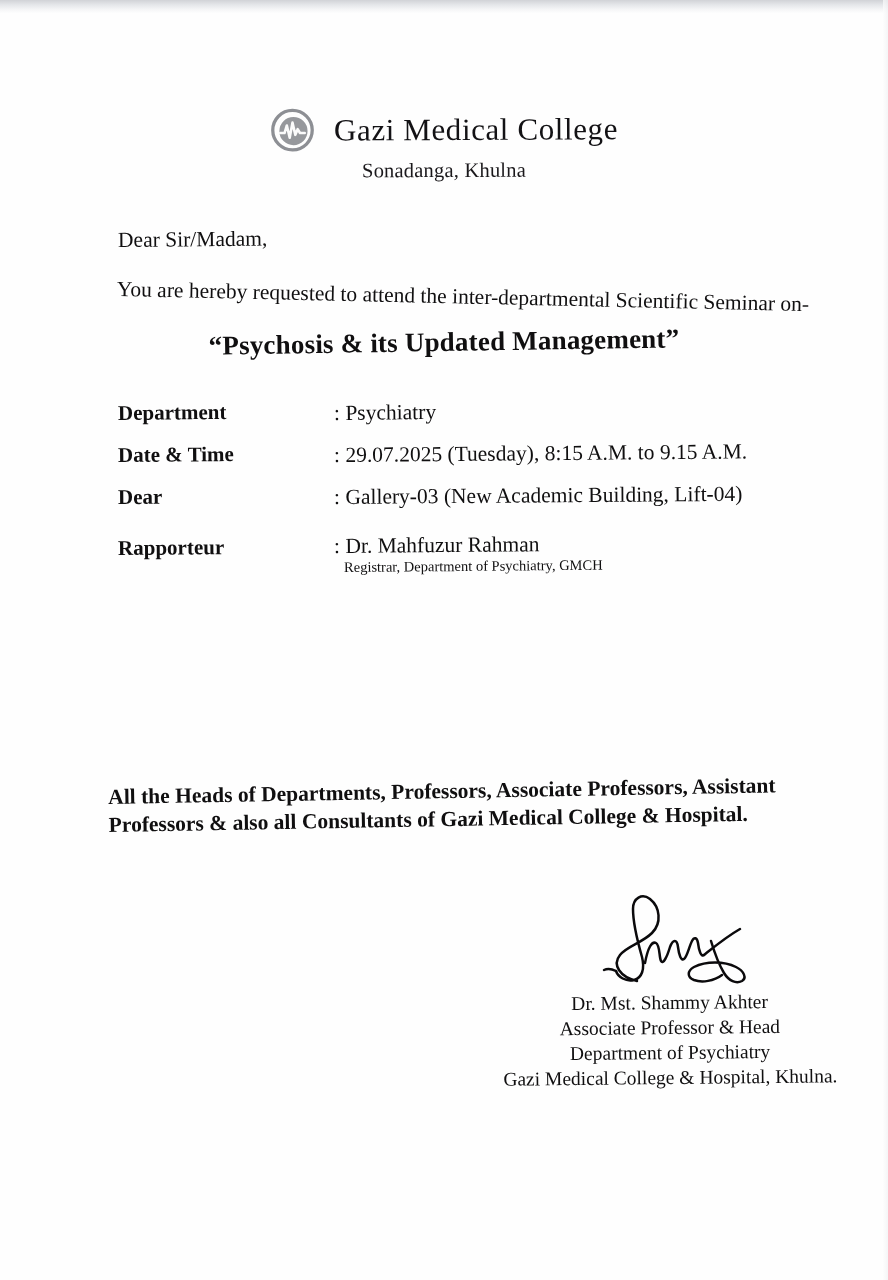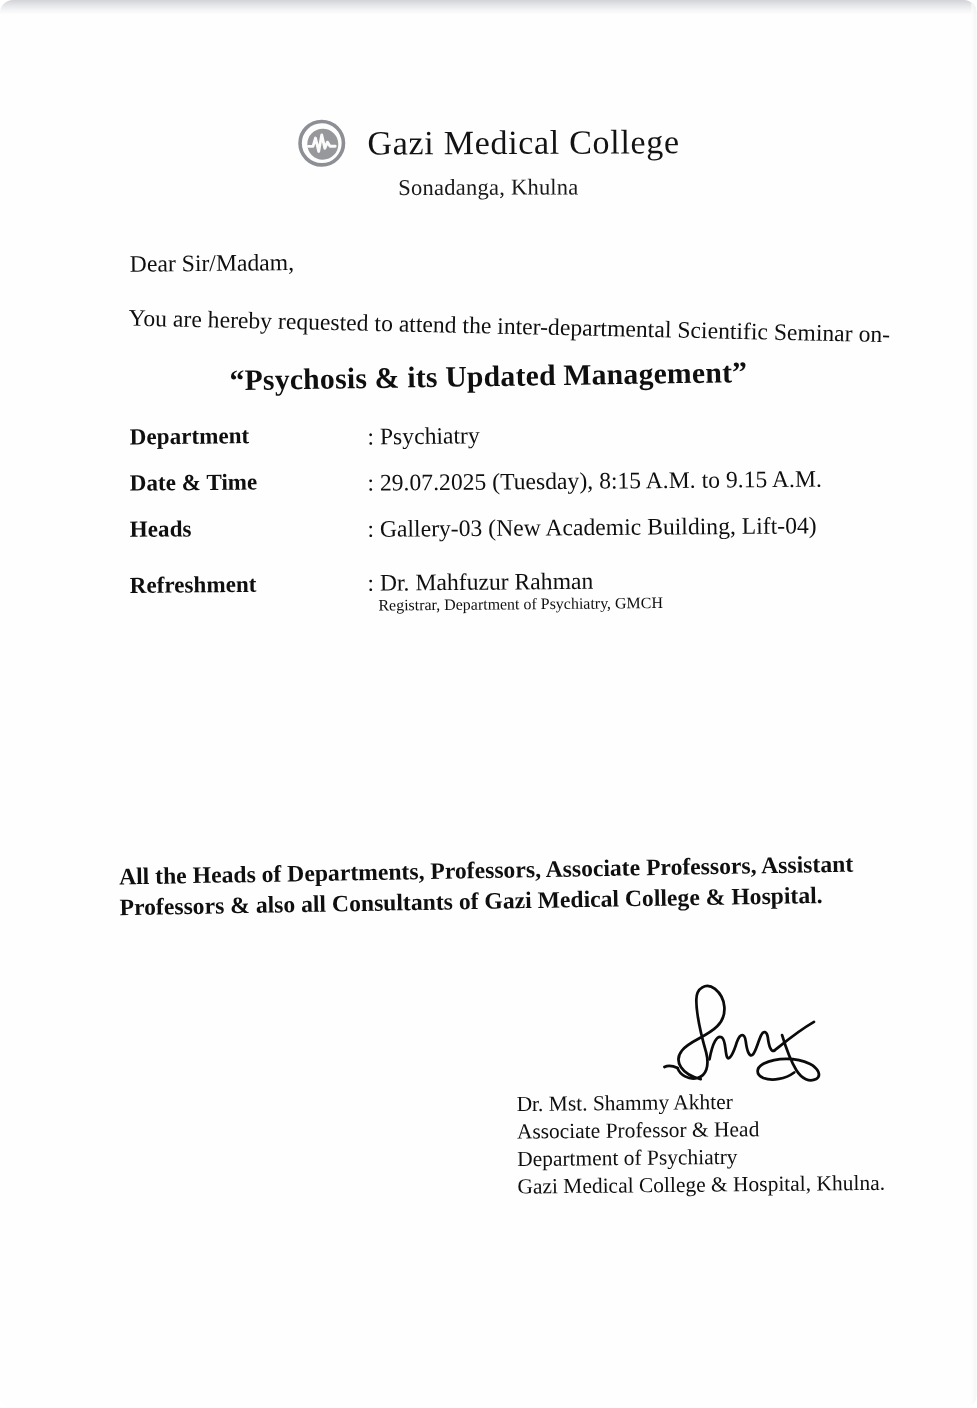--- a/index.html
+++ b/index.html
@@ -9,21 +9,20 @@
     background: #ffffff;
   }
   .page {
     position: relative;
     width: 888px;
     height: 1280px;
     background: #fefefe;
     overflow: hidden;
     font-family: "Liberation Serif", "DejaVu Serif", serif;
     color: #100f10;
-    border-radius: 12px;
   }
   
   .scan-top-edge {
     position: absolute;
     left: 0; top: 0;
     width: 888px; height: 13px;
     background: linear-gradient(to bottom,
         #c9cbd0 0%, #dfe1e5 35%, #f2f3f5 70%, #fdfdfd 100%);
     opacity: .85;
   }
@@ -91,21 +90,21 @@
     text-align: center;
     font-size: 27px;
     font-weight: bold;
     letter-spacing: .2px;
     transform: rotate(-0.9deg);
   }
 
   
   .details {
     position: absolute;
-    left: 0; top: 385px;
+    left: 0; top: 401px;
     width: 744px;
     text-align: right;
   }
   .drow {
     position: relative;
     height: 42px;
   }
   .drow.tall { height: 47px; }
   .dlabel {
     position: absolute;
@@ -146,20 +145,21 @@
     line-height: 1.32;
     transform: rotate(-1deg);
     transform-origin: left top;
   }
 
   
   .signature-block {
     position: absolute;
     left: 470px; top: 885px;
     width: 400px;
+    text-align: center;
   }
   .signature-ink {
     display: block;
     margin: 0 auto;
     width: 160px;
     height: 105px;
   }
   .sig-lines {
     margin-top: 1px;
     font-size: 19.5px;
@@ -202,26 +202,26 @@
       <span class="dlabel r-dept">Department</span>
       <span class="dvalue r-dept">: Psychiatry</span>
     </div>
 
     <div class="drow">
       <span class="dlabel r-date">Date &amp; Time</span>
       <span class="dvalue r-date">: 29.07.2025 (Tuesday),   8:15 A.M. to 9.15 A.M.</span>
     </div>
 
     <div class="drow tall">
-      <span class="dlabel r-venue">Heads</span>
+      <span class="dlabel r-venue">Dear</span>
       <span class="dvalue r-venue">: Gallery-03 (New Academic Building, Lift-04)</span>
     </div>
 
     <div class="drow" style="height:72px">
-      <span class="dlabel r-rapp" style="top:4px">Refreshment</span>
+      <span class="dlabel r-rapp" style="top:4px">Rapporteur</span>
       <span class="dvalue r-rapp" style="top:2px">: Dr. Mahfuzur Rahman</span>
       <span class="dsub r-rapp">Registrar, Department of Psychiatry, GMCH</span>
     </div>
 
 
 
   </div>
 
   <div class="distribution">All the Heads of Departments, Professors, Associate Professors, Assistant Professors &amp; also all Consultants of Gazi Medical College &amp; Hospital.</div>
 

